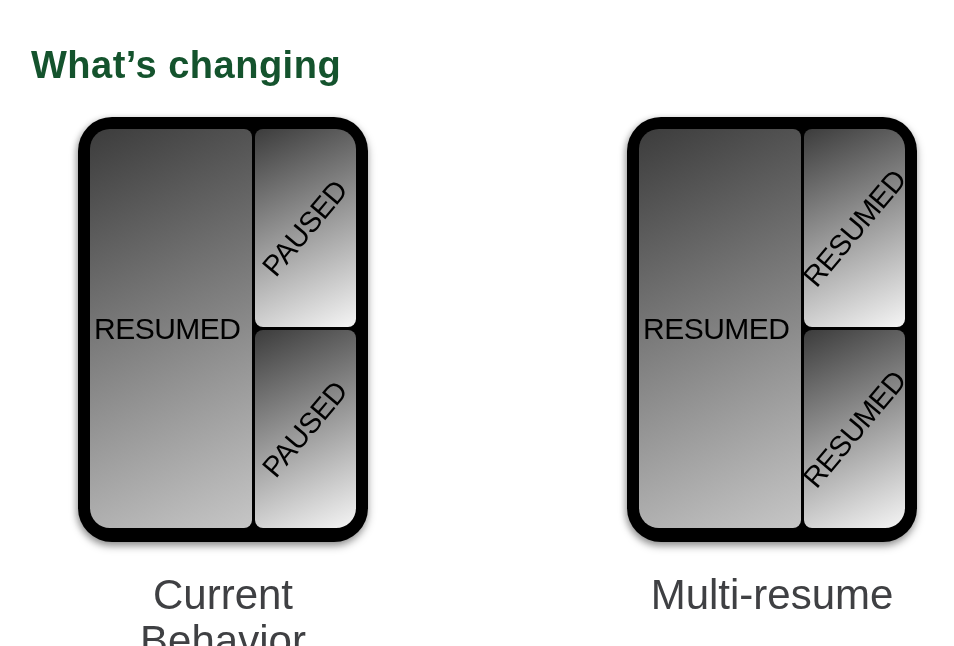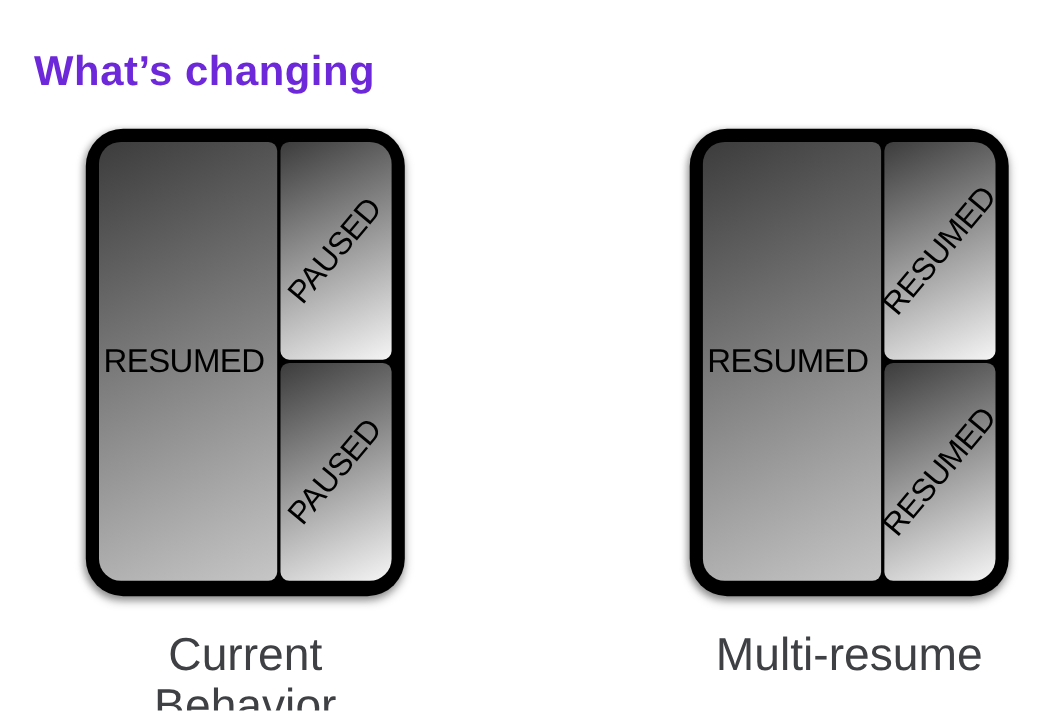--- a/index.html
+++ b/index.html
@@ -9,21 +9,21 @@
     position: relative;
     overflow: hidden;
     font-family: "Liberation Sans", sans-serif;
   }
 
   .slide-title {
     position: absolute;
     left: 31px; top: 18px;
     font-size: 38px;
     line-height: 1.2;
-    color: #6d28d9;
+    color: #14532d;
     letter-spacing: 0.5px;
   }
 
   .device {
     position: absolute;
     top: 117px;
     width: 290px;
     height: 425px;
   }
   .device-frame {

